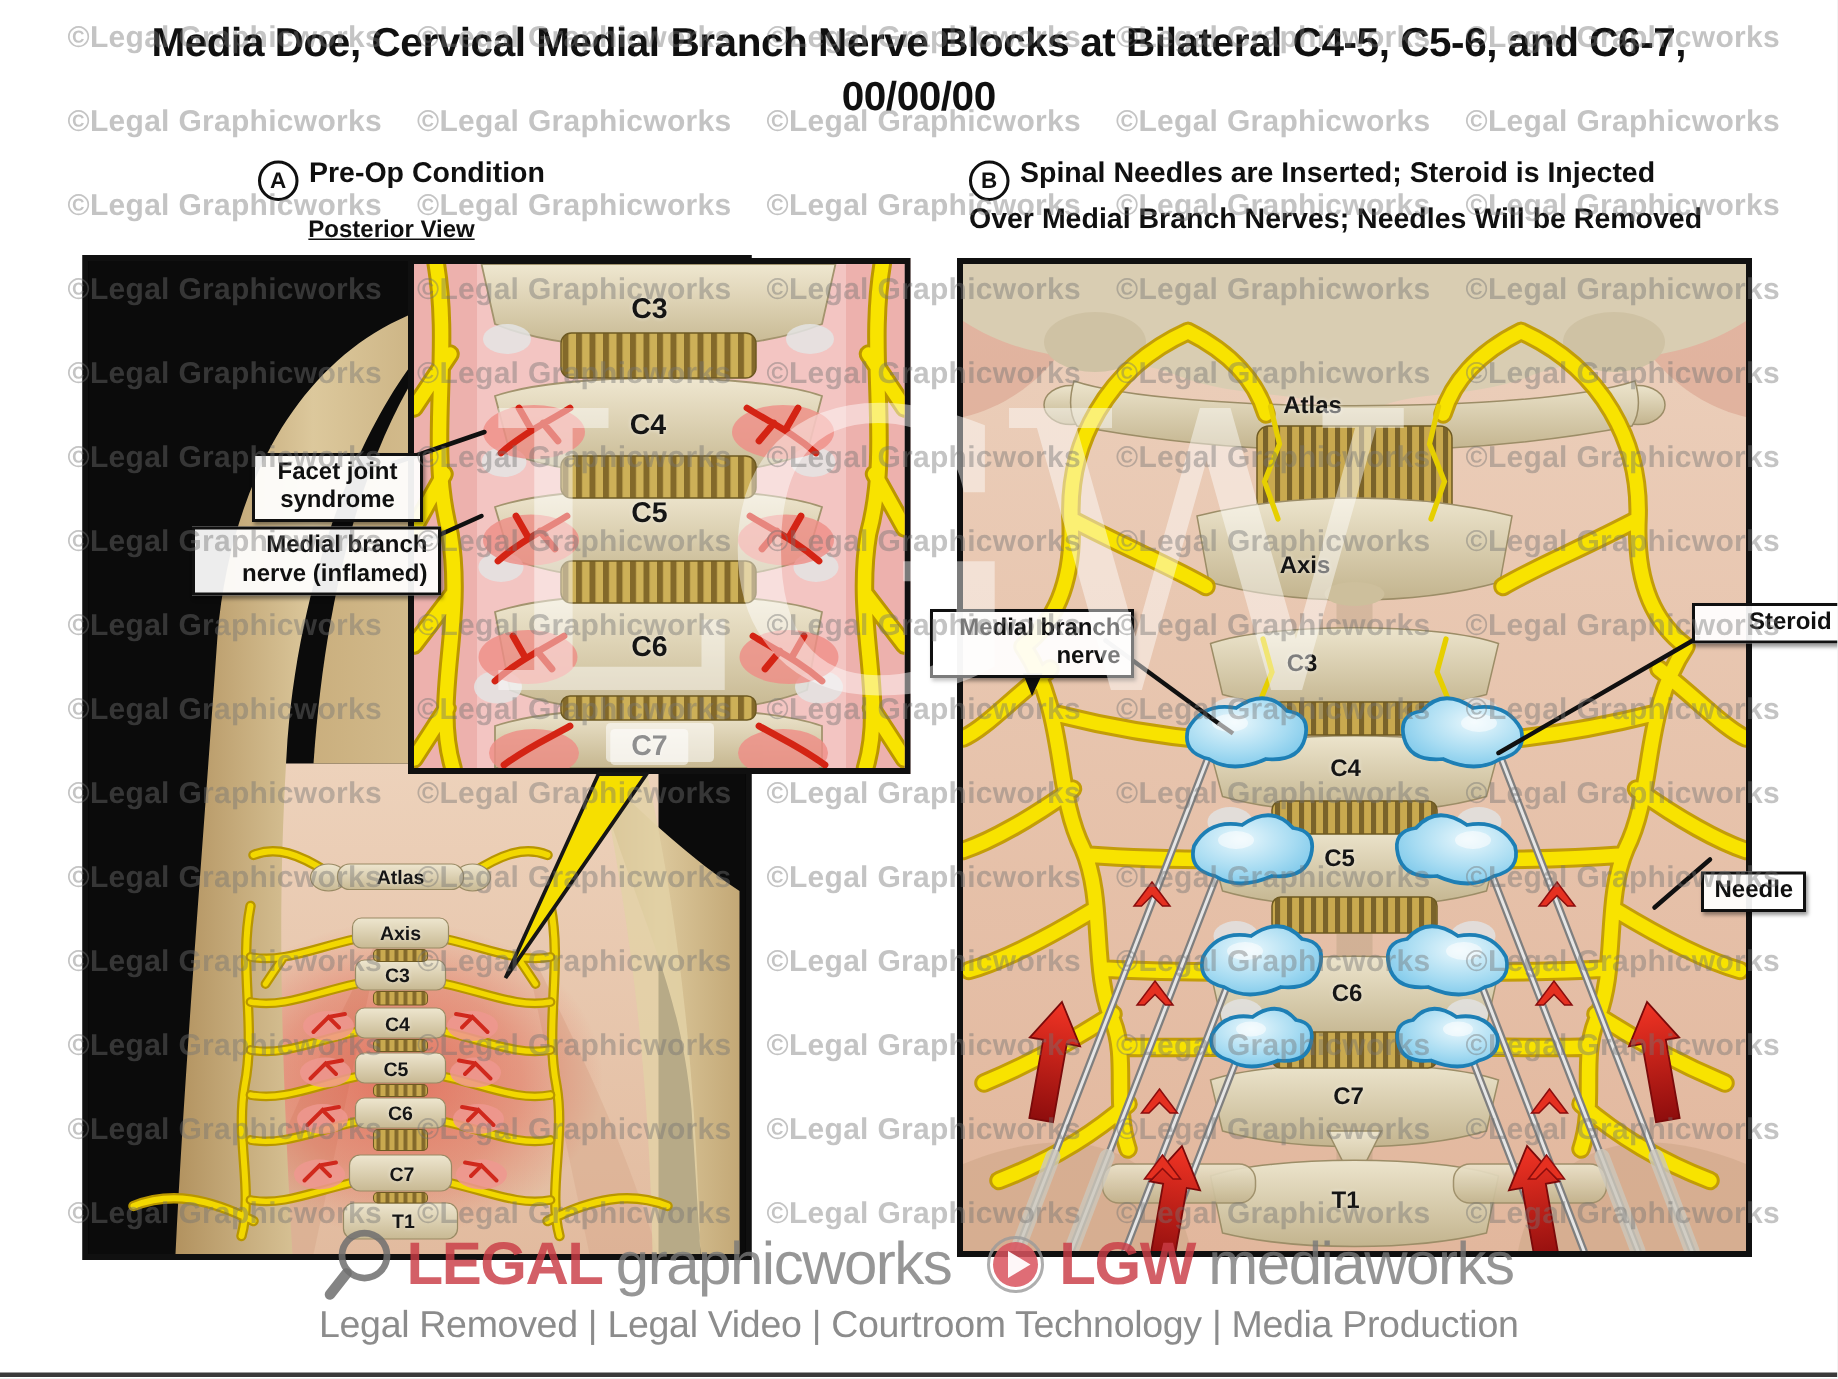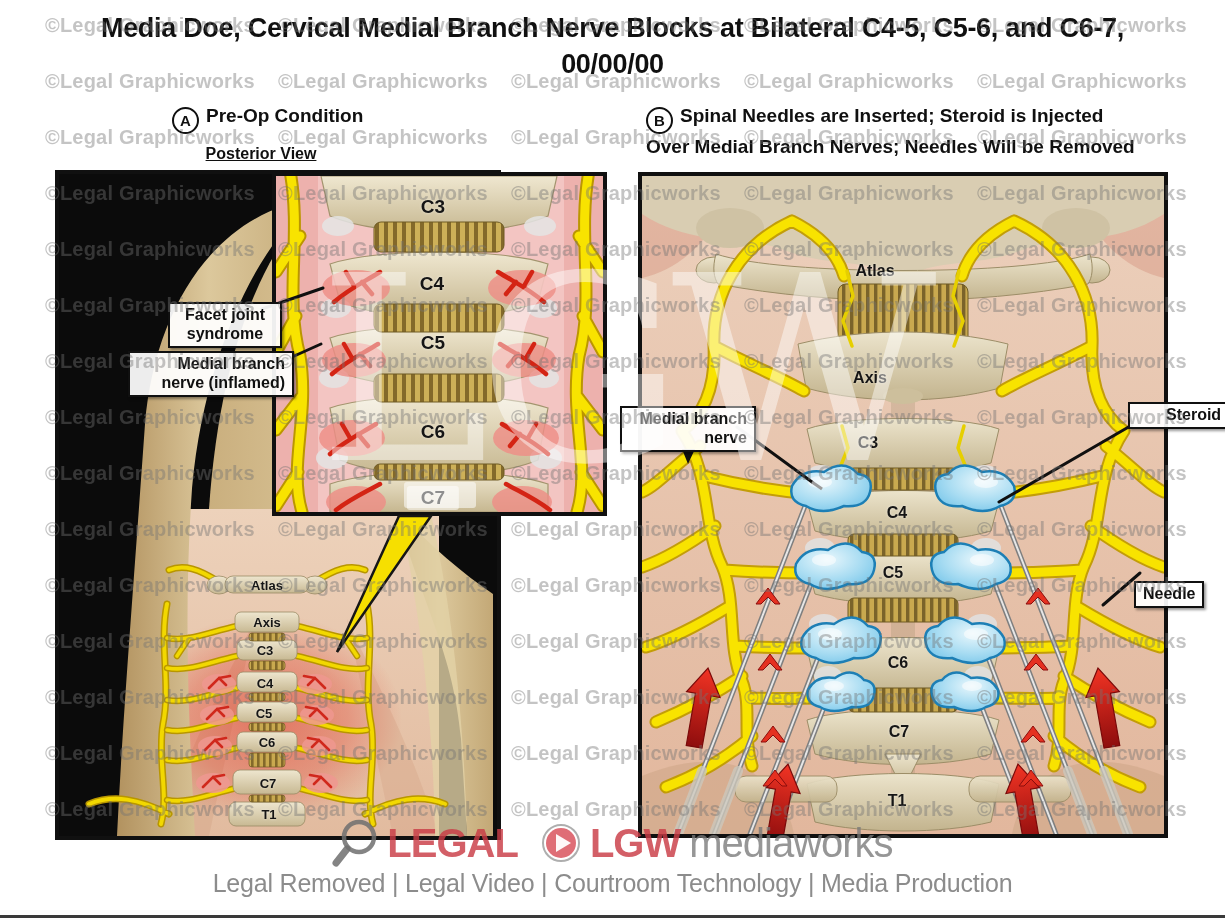--- a/index.html
+++ b/index.html
@@ -522,20 +522,21 @@
       <span class="wm" style="left: 744px; top: 798px;">©Legal Graphicworks</span>
       <span class="wm" style="left: 977px; top: 798px;">©Legal Graphicworks</span>
     </div>
 
   <div id="brand-row">
     <svg width="46" height="50" viewBox="0 0 46 50">
       <circle cx="27" cy="19" r="15" fill="none" stroke="#6f6f6f" stroke-width="4.5" opacity=".85"></circle>
       <line x1="15" y1="31" x2="4" y2="45" stroke="#6f6f6f" stroke-width="7" stroke-linecap="round" opacity=".85"></line>
     </svg>
     <span class="brand-red">LEGAL</span>
+    <span class="brand-gray">graphicworks</span>
     <svg width="40" height="40" viewBox="0 0 40 40" style="margin-left:14px;">
       <circle cx="20" cy="20" r="18" fill="none" stroke="#9a9a9a" stroke-width="2" opacity=".8"></circle>
       <circle cx="20" cy="20" r="15" fill="#d9545e" opacity=".85"></circle>
       <polygon points="15,11 30,20 15,29" fill="#ffffff" opacity=".95"></polygon>
     </svg>
     <span class="brand-red">LGW</span>
     <span class="brand-gray">mediaworks</span>
   </div>
   <div id="tagline">Legal Removed | Legal Video | Courtroom Technology | Media Production</div>
   <div id="bottom-line"></div>

